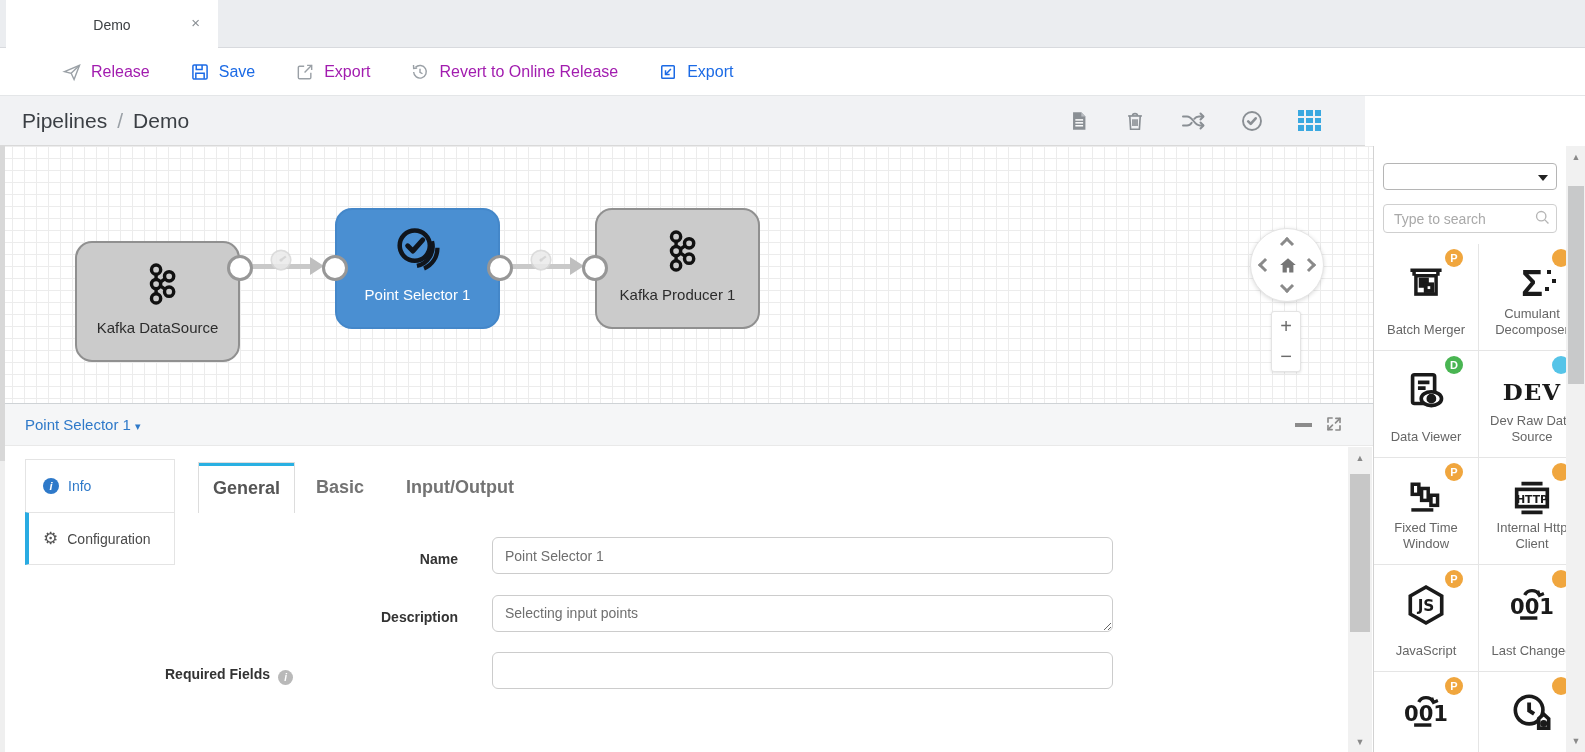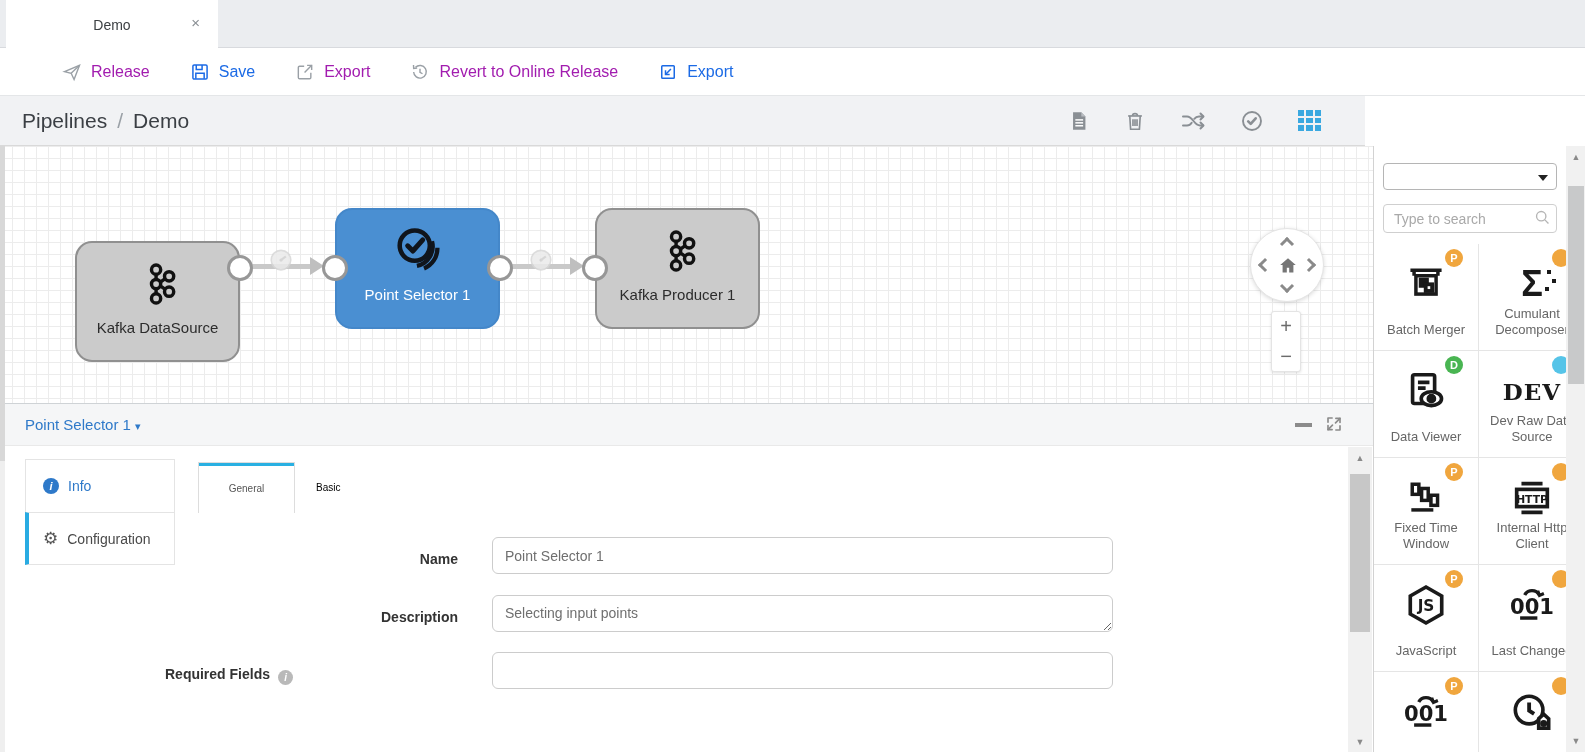--- a/index.html
+++ b/index.html
@@ -62,23 +62,23 @@
   .ph-exp { position:absolute; right:30px; top:11px; cursor:pointer; }
 
   .pmenu { position:absolute; left:25px; top:55px; width:150px; }
   .pmenu-item { height:53px; display:flex; align-items:center; gap:9px; padding-left:17px; font-size:14px; background:#fff; cursor:pointer; }
   .pmenu-item.info { border:1px solid #e4e4e4; border-bottom:none; color:#2e79c9; }
   .pmenu-item.config { border:1px solid #e4e4e4; border-left:4px solid #29abe2; color:#4a4a4a; padding-left:14px; }
   .icircle { width:16px; height:16px; border-radius:50%; background:#2e79c9; color:#fff; font-size:11px; font-weight:bold; display:inline-flex; align-items:center; justify-content:center; font-style:italic; }
   .gear { font-size:17px; color:#555; }
 
   .ptabs { position:absolute; left:198px; top:58px; display:flex; align-items:flex-end; }
-  .ptab { height:51px; line-height:51px; font-size:10px; cursor:pointer; }
+  .ptab { height:51px; line-height:51px; font-size:18px; cursor:pointer;font-weight:bold; }
   .ptab.active { width:97px; text-align:center; color:#555; background:#fff; border:1px solid #ddd; border-bottom:none; box-shadow:inset 0 3px 0 #29b0e2; }
-  .ptab.plain { color:#000000; padding:0 21px; }
+  .ptab.plain { color:#737373; padding:0 21px; }
 
   .flabel { position:absolute; width:458px; text-align:right; font-size:14px; font-weight:bold; color:#333; }
   .ficon { display:inline-flex; width:15px; height:15px; border-radius:50%; background:#b9b9b9; color:#fff; font-size:10px; font-weight:bold; font-style:italic; align-items:center; justify-content:center; margin-left:8px; vertical-align:-2px; }
   .finput { position:absolute; left:492px; width:621px; height:37px; border:1px solid #ccc; border-radius:6px; padding:0 12px; font-size:14px; color:#6f6f6f; font-family:"Liberation Sans",sans-serif; background:#fff; }
   textarea.finput { padding-top:9px; resize:vertical; }
 
   .pscroll { position:absolute; left:1348px; top:43px; width:24px; height:306px; background:#f1f1f1; }
   .pscroll .thumb { position:absolute; left:2px; top:27px; width:20px; height:158px; background:#c7c7c7; }
   .sarrow { position:absolute; left:0; width:24px; text-align:center; font-size:9px; color:#8a8a8a; cursor:pointer; }
   .sarrow.up { top:6px; } .sarrow.down { bottom:6px; }
@@ -306,20 +306,21 @@
       </div>
       <div class="pmenu-item config">
         <span class="gear">⚙</span>
         <span>Configuration</span>
       </div>
     </div>
 
     <div class="ptabs">
       <div class="ptab active">General</div>
       <div class="ptab plain">Basic</div>
+      <div class="ptab plain">Input/Output</div>
     </div>
 
     <div class="flabel" style="top:147px;">Name</div>
     <input class="finput" style="top: 133px;" value="Point Selector 1">
 
     <div class="flabel" style="top:205px;">Description</div>
     <textarea class="finput" style="top: 191px; height: 37px;">Selecting input points</textarea>
 
     <div class="flabel" style="top:262px;text-align:center;"><span>Required Fields</span><span class="ficon">i</span></div>
     <input class="finput" style="top: 248px;" value="">

